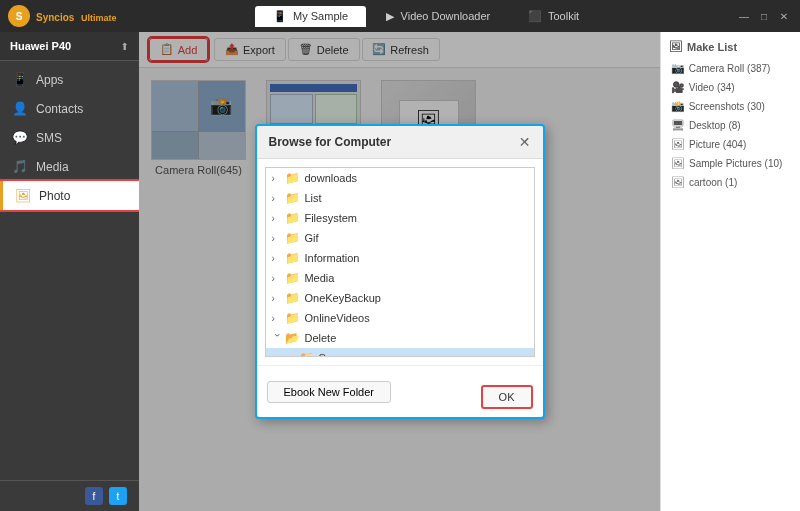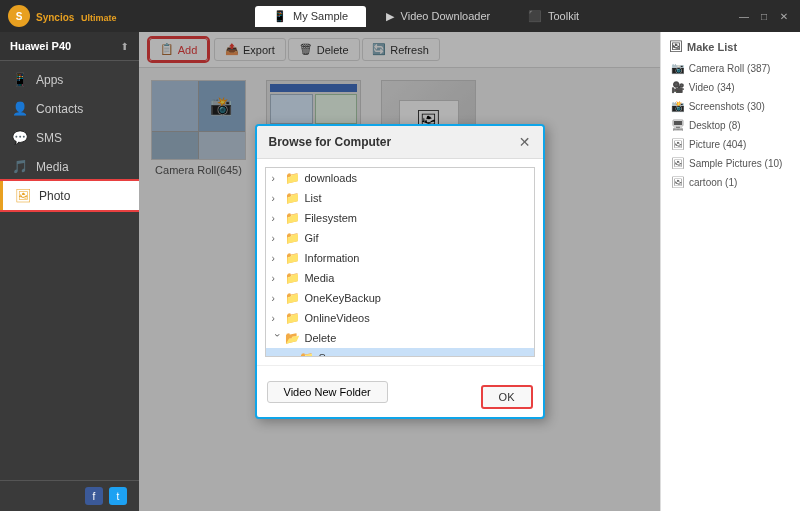--- a/index.html
+++ b/index.html
@@ -258,21 +258,21 @@
             </div>
             <div class="folder-item indent1 selected">
               <span class="folder-arrow"></span>
               <span class="folder-icon">📁</span>
               <span>Samsung</span>
             </div>
 
           </div>
         </div>
         <div class="modal-footer">
-          <button class="modal-btn">Video New Folder</button>
+          <button class="modal-btn">Ebook New Folder</button>
           <div class="modal-footer-right">
             <button class="modal-btn ok">OK</button>
           </div>
         </div>
       </div>
     </div>
   </div>
 
   <div class="album-sidebar">
     <div class="album-title">

